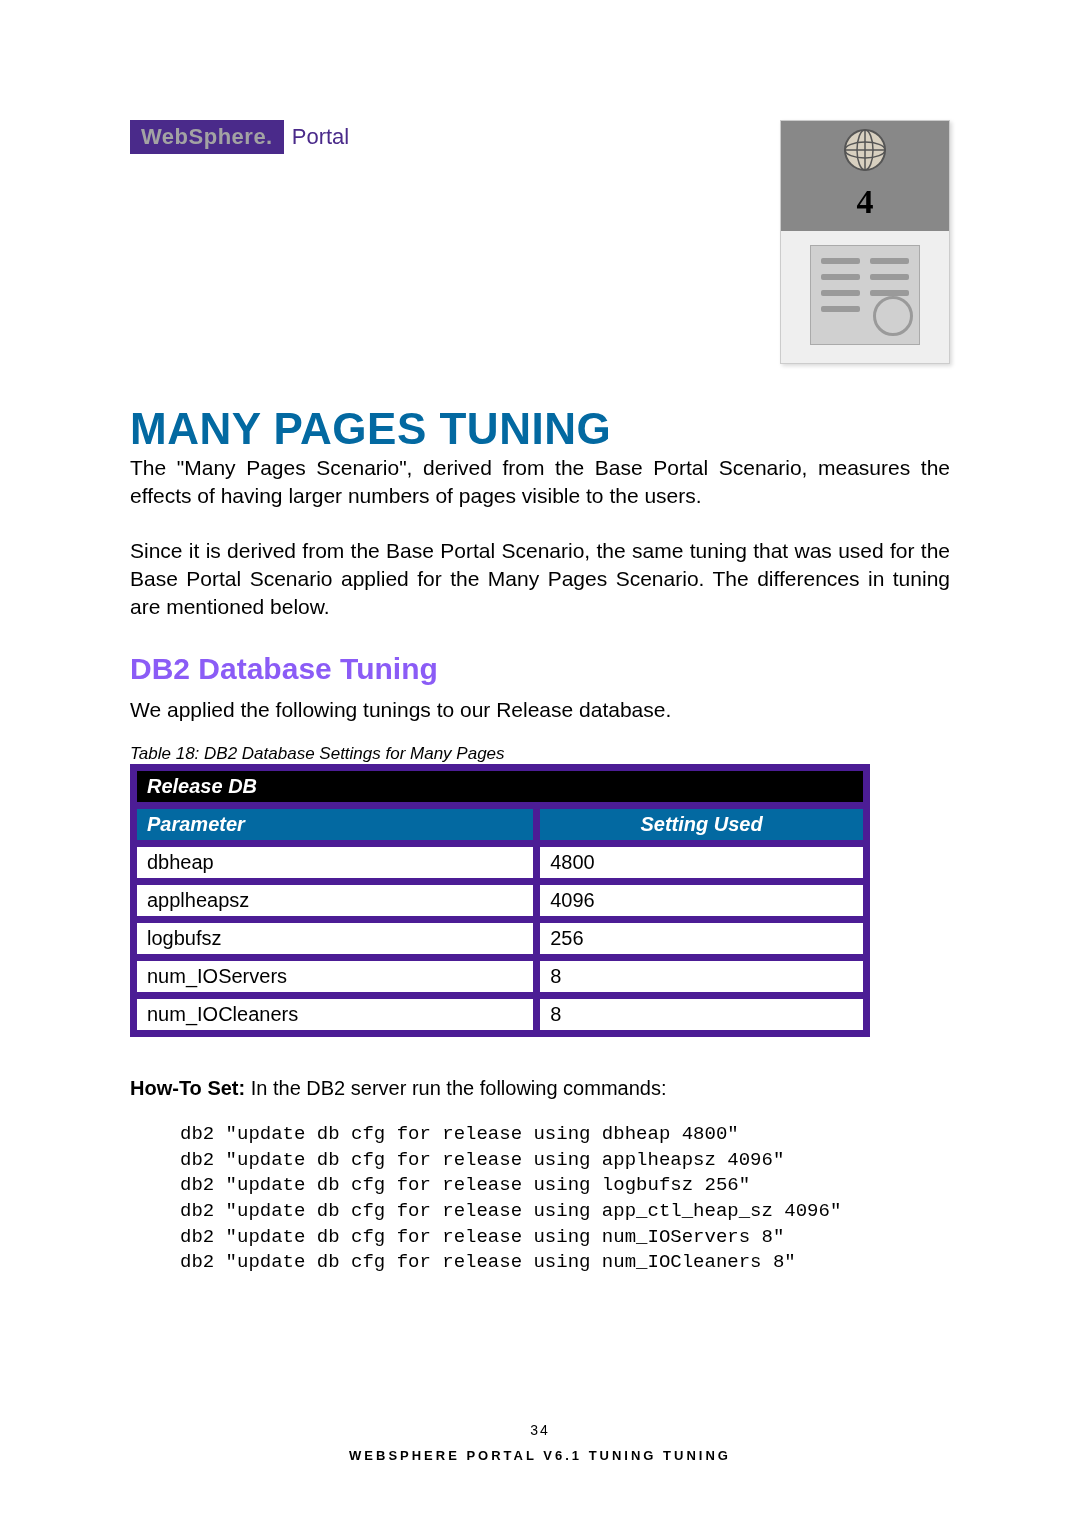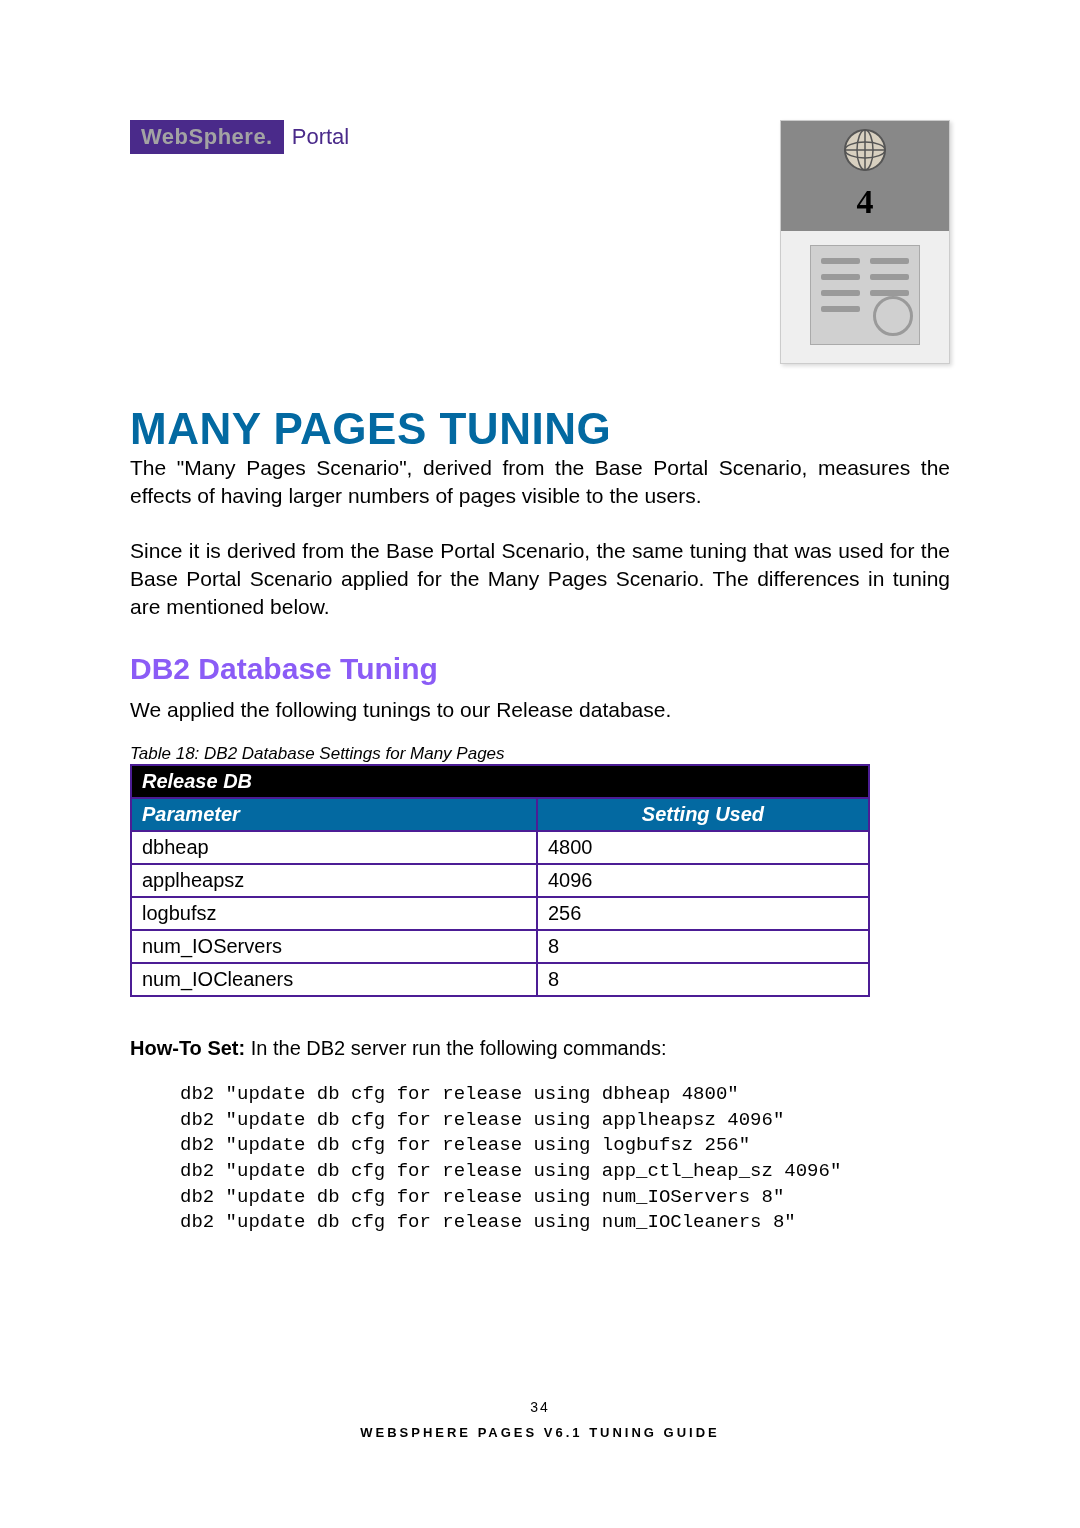--- a/index.html
+++ b/index.html
@@ -114,21 +114,21 @@
     font-size: 17px;
     margin-top: 20px;
     margin-bottom: 0;
   }
   table.db2 {
     border-collapse: collapse;
     width: 740px;
     font-size: 20px;
   }
   table.db2 th, table.db2 td {
-    border: 2px solid #4c1d95;
+    border: 7px solid #4c1d95;
     padding: 4px 10px;
     text-align: left;
   }
   .tbl-title {
     background: #000;
     color: #fff;
     font-style: italic;
     font-weight: bold;
     text-align: center;
   }
@@ -147,21 +147,21 @@
   .howto b { font-weight: bold; }
   pre.cmds {
     font-family: "Courier New", monospace;
     font-size: 19px;
     line-height: 1.35;
     margin-left: 50px;
     white-space: pre;
   }
   .footer {
     position: absolute;
-    bottom: 88px;
+    bottom: 65px;
     left: 0;
     width: 100%;
     text-align: center;
     font-size: 12px;
   }
   .footer .pg { margin-bottom: 10px; font-size: 14px; letter-spacing: 2px; }
   .footer .ft { font-weight: bold; letter-spacing: 3px; font-size: 13px; }
 </style>
 </head>
 <body>
@@ -255,17 +255,17 @@
 
 <pre class="cmds">db2 "update db cfg for release using dbheap 4800"
 db2 "update db cfg for release using applheapsz 4096"
 db2 "update db cfg for release using logbufsz 256"
 db2 "update db cfg for release using app_ctl_heap_sz 4096"
 db2 "update db cfg for release using num_IOServers 8"
 db2 "update db cfg for release using num_IOCleaners 8"</pre>
 
 <div class="footer">
   <div class="pg">34</div>
-  <div class="ft">WEBSPHERE PAGES V6.1 TUNING GUIDE</div>
+  <div class="ft">WEBSPHERE PORTAL V6.1 TUNING TUNING</div>
 </div>
 
 
 
 
 </body></html>

